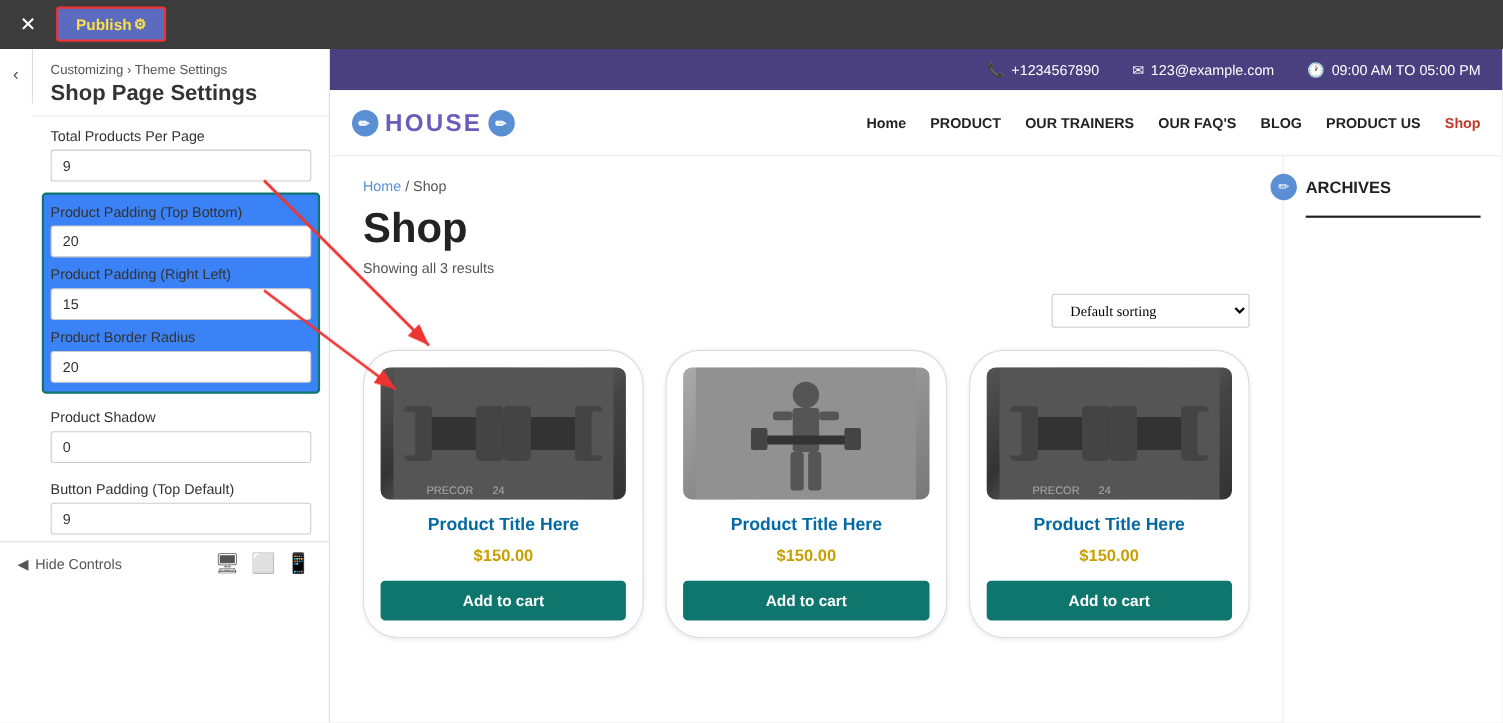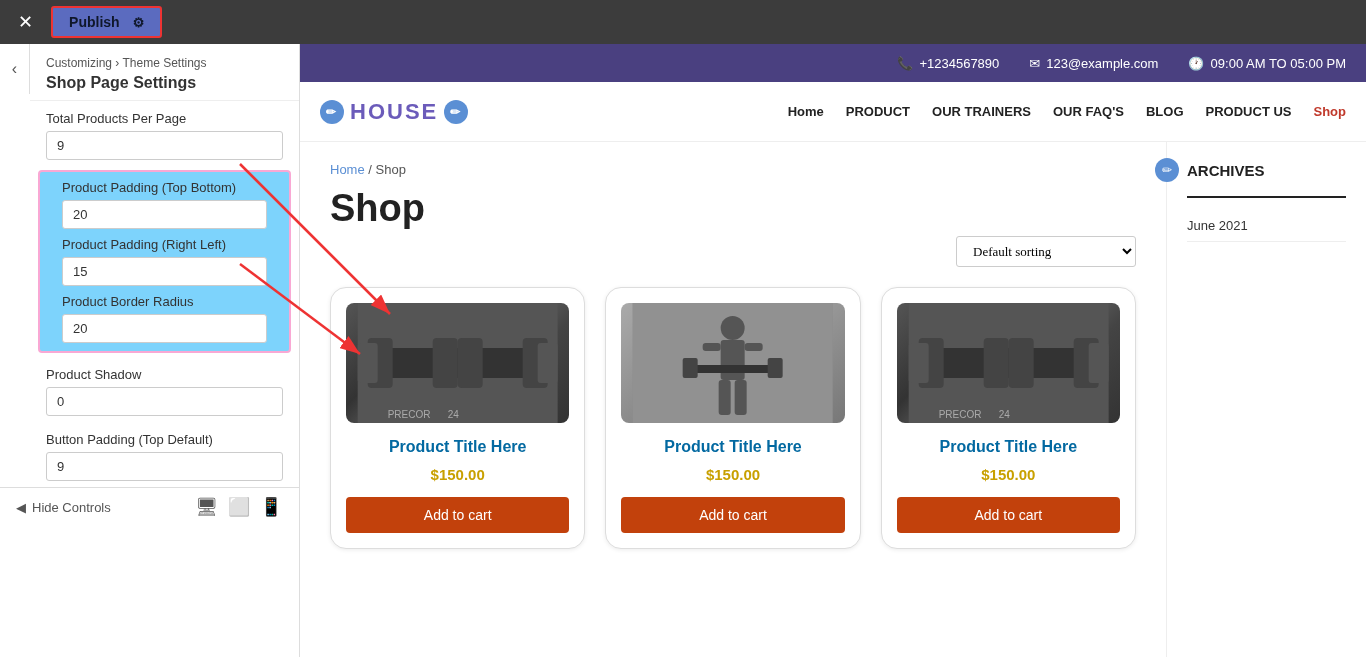--- a/index.html
+++ b/index.html
@@ -16,29 +16,28 @@
       position: fixed;
       top: 0; left: 0; right: 0;
       z-index: 1000;
     }
     .admin-close-btn {
       background: none; border: none; color: #fff; font-size: 18px; cursor: pointer; padding: 4px 8px;
     }
     .publish-btn {
       background: #5b6bbf;
       border: 2px solid #e33;
-      color: #0f172a;
+      color: #fde047;
       font-weight: bold;
       font-size: 14px;
       padding: 6px 16px;
       cursor: pointer;
       border-radius: 3px;
       display: flex;
-      align-items: center;
-      gap: 13px;
+      gap: 2px;
     }
     .publish-btn .gear { font-size: 13px; }
 
     
     .main-layout {
       display: flex;
       margin-top: 44px;
       height: calc(657px - 44px);
     }
 
@@ -59,21 +58,21 @@
     .sidebar-header {
       padding: 12px 16px 8px;
       border-bottom: 1px solid #eee;
     }
     .breadcrumb-nav {
       font-size: 12px;
       color: #555;
       margin-bottom: 4px;
     }
     .sidebar-title {
-      font-size: 16px;
+      font-size: 20px;
       font-weight: bold;
       color: #333;
     }
     .sidebar-back {
       position: absolute;
       left: 0;
       top: 44px;
       width: 30px;
       height: 50px;
       display: flex;
@@ -98,25 +97,25 @@
     }
     .field-input {
       width: 100%;
       border: 1px solid #ccc;
       border-radius: 3px;
       padding: 6px 10px;
       font-size: 13px;
       color: #333;
     }
     .field-group.highlighted {
-      border: 2px solid #f9a8d4;
+      border: 2px solid #0f766e;
       border-radius: 4px;
-      background: #7dd3fc;
+      background: #3b82f6;
       margin: 4px 8px;
-      padding: 8px 22px;
+      padding: 8px 6px;
     }
 
     
     .sidebar-footer {
       border-top: 1px solid #ddd;
       padding: 8px 16px;
       display: flex;
       align-items: center;
       gap: 16px;
       background: #fff;
@@ -260,21 +259,21 @@
     }
 
     
     .products-grid {
       display: grid;
       grid-template-columns: repeat(3, 1fr);
       gap: 20px;
     }
     .product-card {
       border: 1px solid #ddd;
-      border-radius: 16px;
+      border-radius: 32px;
       overflow: hidden;
       background: #fff;
       padding: 15px;
       box-shadow: 0 1px 4px rgba(0,0,0,0.08);
       text-align: center;
     }
     .product-image {
       width: 100%;
       height: 120px;
       background: #888;
@@ -297,27 +296,27 @@
       margin-bottom: 8px;
       line-height: 1.3;
     }
     .product-price {
       font-size: 15px;
       color: #c8a000;
       margin-bottom: 14px;
       font-weight: 600;
     }
     .add-to-cart-btn {
-      background: #c2410c;
+      background: #0f766e;
       color: #fff;
       border: none;
       border-radius: 4px;
       padding: 10px 24px;
       font-size: 14px;
-      font-weight: normal;
+      font-weight: bold;
       cursor: pointer;
       width: 100%;
     }
 
     
     .archives-title {
       font-size: 15px;
       font-weight: bold;
       color: #222;
       text-align: left;
@@ -447,20 +446,21 @@
     <div class="site-content">
       <div class="shop-main">
 
         <div class="page-breadcrumb">
           <a>Home</a>
           <span> / </span>
           <span>Shop</span>
         </div>
 
         <div class="shop-title">Shop</div>
+        <div class="showing-results">Showing all 3 results</div>
 
         <div class="sorting-bar">
           <select class="sort-select">
             <option>Default sorting</option>
             <option>Sort by popularity</option>
             <option>Sort by latest</option>
             <option>Sort by price: low to high</option>
             <option>Sort by price: high to low</option>
           </select>
         </div>
@@ -529,21 +529,20 @@
             <div class="product-price">$150.00</div>
             <button class="add-to-cart-btn">Add to cart</button>
           </div>
 
         </div>
       </div>
 
       <div class="shop-sidebar">
         <div class="shop-sidebar-edit">✏</div>
         <div class="archives-title">ARCHIVES</div>
-        <div class="archive-item">June 2021</div>
       </div>
     </div>
 
   </div>
 </div>
 
 <svg style="position:fixed; top:44px; left:0; width:700px; height:400px; pointer-events:none; z-index:999;" viewBox="0 0 700 400" xmlns="http://www.w3.org/2000/svg">
 
   <defs>
     <marker id="arrowhead" markerWidth="8" markerHeight="6" refX="8" refY="3" orient="auto">

